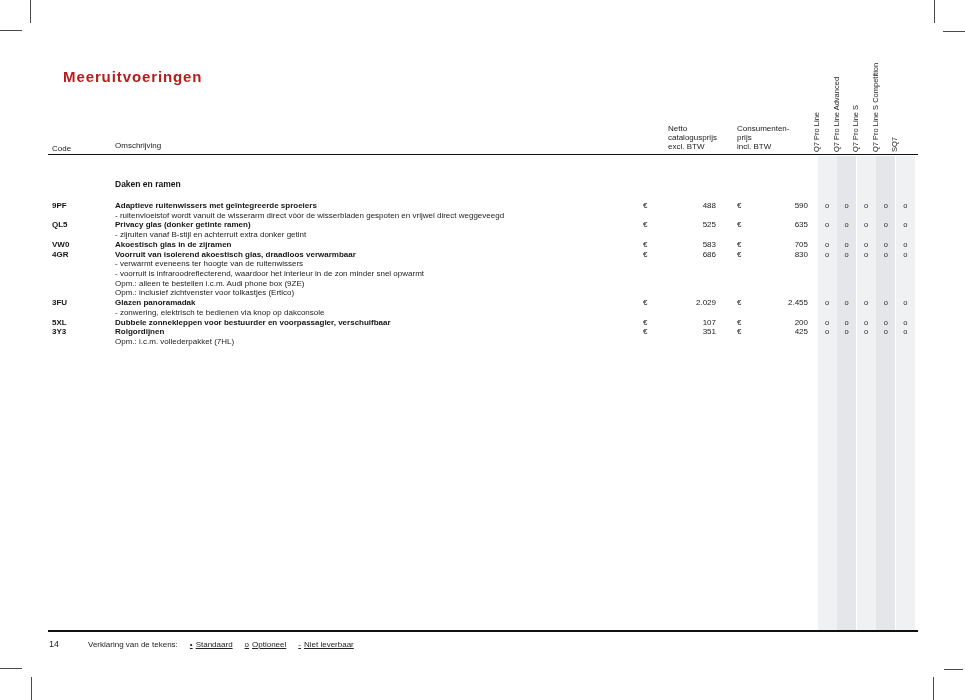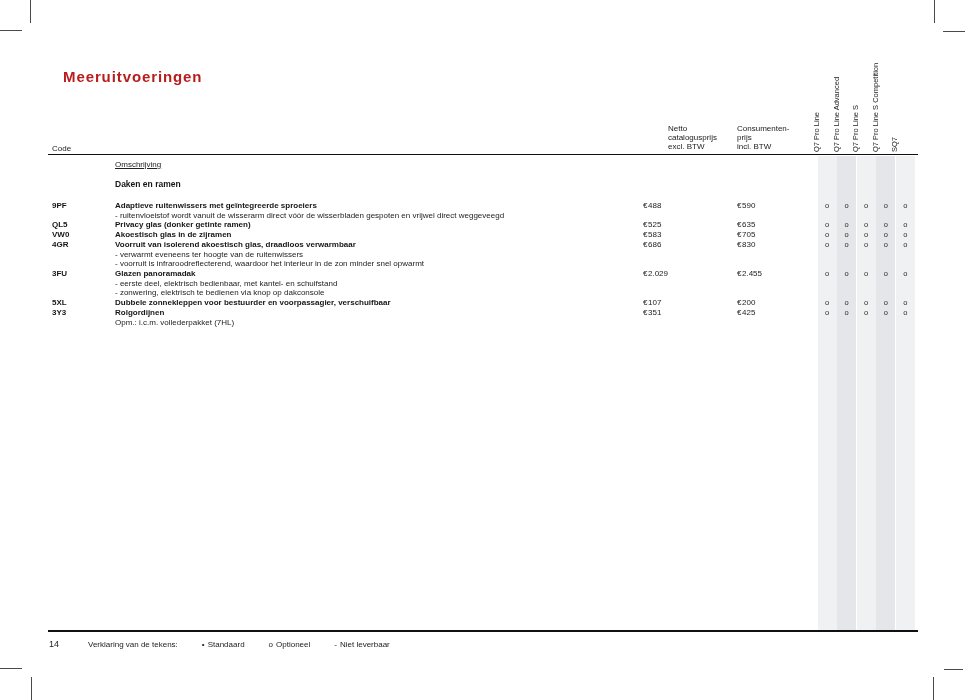--- a/index.html
+++ b/index.html
@@ -9,21 +9,21 @@
     -webkit-font-smoothing:antialiased;
   }
   .abs{position:absolute;}
   
   .crop{position:absolute;background:#4a4a4a;}
   
   #page-title{left:52px;top:69px;font-size:15px;line-height:15px;font-weight:bold;letter-spacing:0.9px;color:#b91c1c;margin-left:11px;}
   
   .hlabel{font-size:8px;line-height:9px;color:#222;}
   #col-code{left:52px;top:144px;text-align:right;}
-  #col-desc{left:115px;top:160px;text-decoration:underline;}
+  #col-desc{left:115px;top:141px;}
   .hblock{position:absolute;font-size:8px;line-height:9.4px;color:#222;}
   #col-net{left:644px;top:123.5px;margin-left:24px;}
   #col-cons{left:737px;top:123.5px;}
   
   .rule{position:absolute;left:48px;width:870px;background:#101010;}
   #rule-top{top:153.5px;height:1.8px;}
   #rule-bottom{top:630px;height:2.2px;}
   
   .stripe{position:absolute;top:155.5px;height:474.5px;width:19px;}
   .rot{
@@ -33,28 +33,28 @@
   }
   
   #section-title{left:115px;top:178.5px;font-size:8.5px;line-height:10px;font-weight:bold;color:#161616;}
   
   #rows{position:absolute;left:0;top:201px;width:771px;}
   .tline{position:relative;height:9.72px;font-size:8px;line-height:9.72px;}
   .c-code{position:absolute;left:52px;font-weight:bold;color:#161616;}
   .c-desc{position:absolute;left:115px;color:#232323;white-space:nowrap;}
   .c-desc.bold{font-weight:bold;color:#161616;}
   .c-eur1{position:absolute;left:643px;color:#232323;}
-  .c-net{position:absolute;left:648px;width:68px;color:#232323;}
+  .c-net{position:absolute;left:648px;width:68px;text-align:right;color:#232323;}
   .c-eur2{position:absolute;left:737px;color:#232323;}
-  .c-cons{position:absolute;left:742px;width:66px;color:#232323;}
+  .c-cons{position:absolute;left:742px;width:66px;text-align:right;color:#232323;}
   .c-mark{position:absolute;width:19px;text-align:center;font-size:7.5px;color:#2a2a2a;}
   
   #page-number{left:49px;top:638.5px;font-size:9px;line-height:10px;color:#222;}
   #legend{left:88px;top:640px;font-size:8px;line-height:9px;color:#222;white-space:nowrap;}
-  .legend-item{margin-left:24px;}
+  .legend-item{margin-left:12px;text-decoration:underline;}
   .legend-symbol{margin-right:3px;}
 </style>
 </head>
 <body>
 
 <div class="crop" style="left:30px;top:0;width:1px;height:23px;"></div>
 <div class="crop" style="left:0;top:30px;width:22px;height:1px;"></div>
 <div class="crop" style="left:934px;top:0;width:1px;height:23px;"></div>
 <div class="crop" style="left:943px;top:31px;width:22px;height:1px;"></div>
 <div class="crop" style="left:0;top:668px;width:22px;height:1px;"></div>
@@ -124,20 +124,23 @@
         <span class="c-eur1">€</span>
         <span class="c-net">525</span>
         <span class="c-eur2">€</span>
         <span class="c-cons">635</span>
         <span class="c-mark" style="left: 817.5px;">o</span>
         <span class="c-mark" style="left: 837.1px;">o</span>
         <span class="c-mark" style="left: 856.7px;">o</span>
         <span class="c-mark" style="left: 876.3px;">o</span>
         <span class="c-mark" style="left: 895.9px;">o</span>
       </div>
+      <div class="tline">
+        <span class="c-desc">- zijruiten vanaf B-stijl en achterruit extra donker getint</span>
+      </div>
     </div>
     <div>
       <div class="tline">
         <span class="c-code">VW0</span>
         <span class="c-desc bold">Akoestisch glas in de zijramen</span>
         <span class="c-eur1">€</span>
         <span class="c-net">583</span>
         <span class="c-eur2">€</span>
         <span class="c-cons">705</span>
         <span class="c-mark" style="left: 817.5px;">o</span>
@@ -160,37 +163,40 @@
         <span class="c-mark" style="left: 856.7px;">o</span>
         <span class="c-mark" style="left: 876.3px;">o</span>
         <span class="c-mark" style="left: 895.9px;">o</span>
       </div>
       <div class="tline">
         <span class="c-desc">- verwarmt eveneens ter hoogte van de ruitenwissers</span>
       </div>
       <div class="tline">
         <span class="c-desc">- voorruit is infraroodreflecterend, waardoor het interieur in de zon minder snel opwarmt</span>
       </div>
+      <div class="tline">
+        <span class="c-desc">Opm.: alleen te bestellen i.c.m. Audi phone box (9ZE)</span>
+      </div>
+      <div class="tline">
+        <span class="c-desc">Opm.: inclusief zichtvenster voor tolkastjes (Ertico)</span>
+      </div>
     </div>
     <div>
       <div class="tline">
         <span class="c-code">3FU</span>
         <span class="c-desc bold">Glazen panoramadak</span>
         <span class="c-eur1">€</span>
         <span class="c-net">2.029</span>
         <span class="c-eur2">€</span>
         <span class="c-cons">2.455</span>
         <span class="c-mark" style="left: 817.5px;">o</span>
         <span class="c-mark" style="left: 837.1px;">o</span>
         <span class="c-mark" style="left: 856.7px;">o</span>
         <span class="c-mark" style="left: 876.3px;">o</span>
         <span class="c-mark" style="left: 895.9px;">o</span>
-      </div>
-      <div class="tline">
-        <span class="c-desc">- eerste deel, elektrisch bedienbaar, met kantel- en schuifstand</span>
       </div>
       <div class="tline">
         <span class="c-desc">- zonwering, elektrisch te bedienen via knop op dakconsole</span>
       </div>
     </div>
     <div>
       <div class="tline">
         <span class="c-code">5XL</span>
         <span class="c-desc bold">Dubbele zonnekleppen voor bestuurder en voorpassagier, verschuifbaar</span>
         <span class="c-eur1">€</span>

